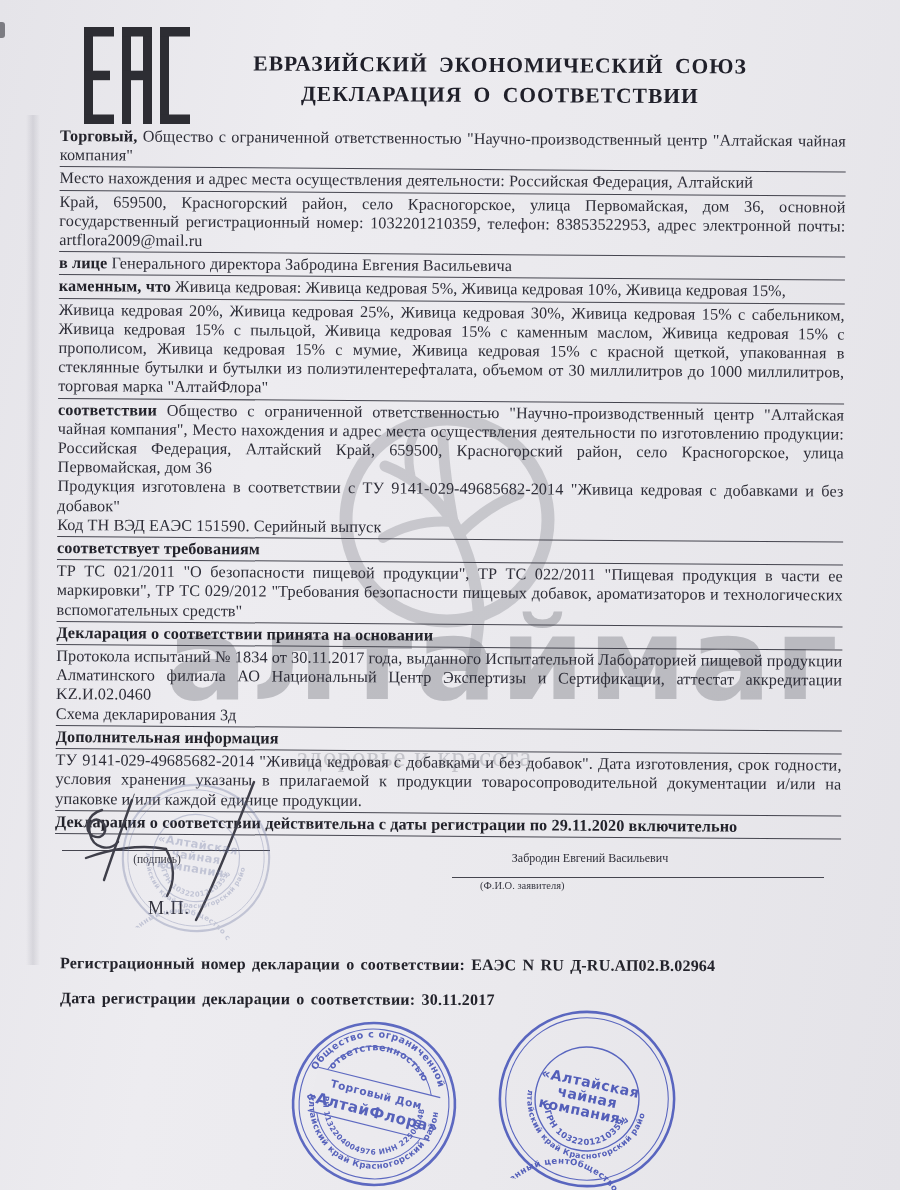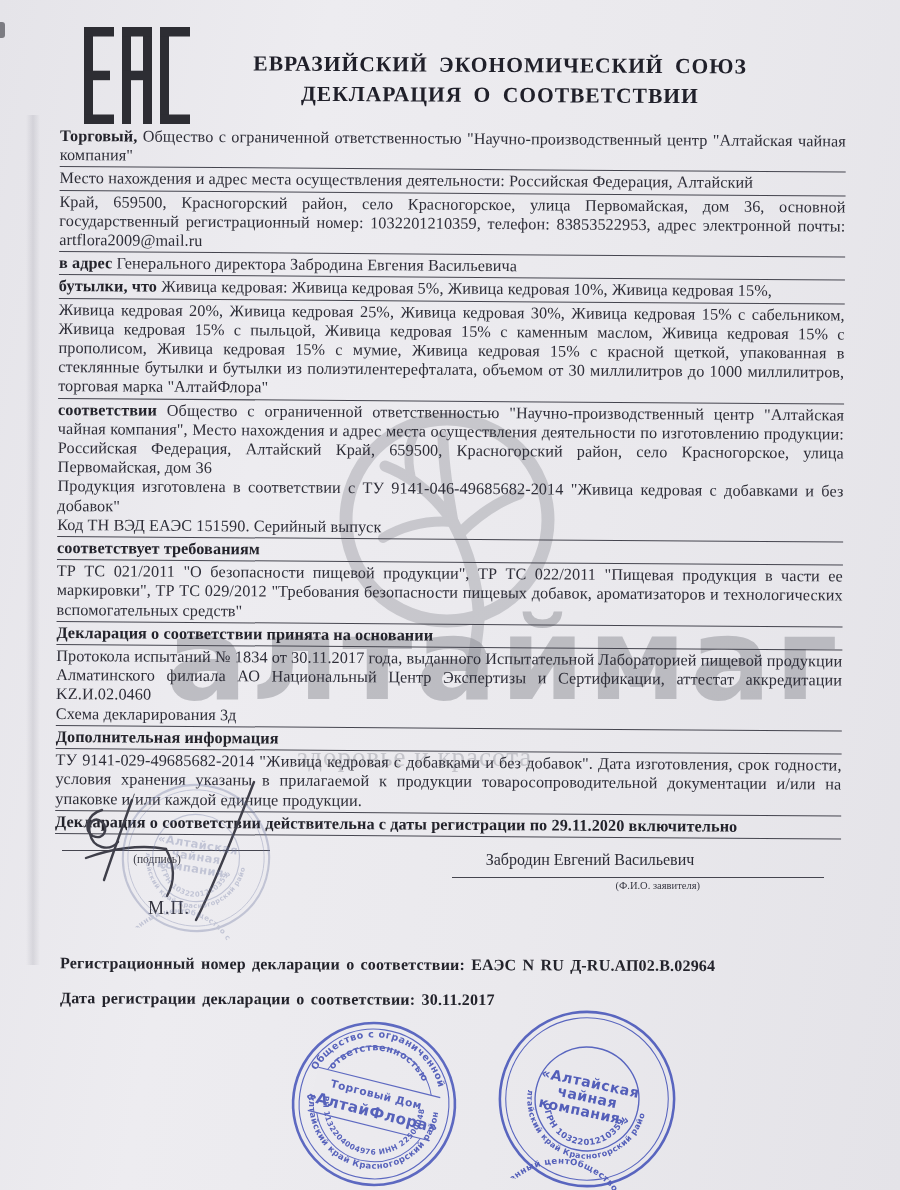--- a/index.html
+++ b/index.html
@@ -28,23 +28,23 @@
     letter-spacing:.1px;transform:rotate(.4deg);transform-origin:0 0}
   .p{margin:0}
   .j{text-align:justify}
   .r{border-bottom:1.5px solid #45454f;padding-bottom:1px;margin-bottom:2px}
   .doc b{color:#23232b}
 
   
   .sigline{position:absolute;left:62px;top:850px;width:208px;border-top:1.5px solid #45454f}
   .sigcap{position:absolute;left:112px;top:853px;width:90px;text-align:center;font-size:11.5px;color:#3a3a44}
   .mp{position:absolute;left:148px;top:898px;font-size:18px;letter-spacing:1px;color:#33333d}
-  .fioname{position:absolute;left:455px;top:851px;width:270px;text-align:center;font-size:16px;color:#2e2e38}
+  .fioname{position:absolute;left:455px;top:851px;width:270px;text-align:center;font-size:12px;color:#2e2e38}
   .fioline{position:absolute;left:452px;top:877px;width:372px;border-top:1.5px solid #45454f}
-  .fiocap{position:absolute;left:480px;top:880px;width:220px;text-align:right;font-size:10.5px;color:#3a3a44}
+  .fiocap{position:absolute;left:480px;top:880px;width:220px;text-align:left;font-size:10.5px;color:#3a3a44}
   .autograph{position:absolute;left:68px;top:770px}
 
   
   .reg{position:absolute;left:60px;width:800px;font-weight:bold;font-size:16px;letter-spacing:.2px;
     word-spacing:2px;color:#23232b;transform:rotate(.25deg)}
   .reg1{top:956px}.reg2{top:991px}
 
   
   .stamp{position:absolute}
   .stamp .s-ring{fill:none;stroke:#4a58bb}
@@ -97,25 +97,25 @@
 
   <div class="title">
     <div>ЕВРАЗИЙСКИЙ ЭКОНОМИЧЕСКИЙ СОЮЗ</div>
     <div>ДЕКЛАРАЦИЯ О СООТВЕТСТВИИ</div>
   </div>
 
   <div class="doc">
     <div class="p j r"><b>Торговый,</b> <span>Общество с ограниченной ответственностью "Научно-производственный центр "Алтайская чайная компания"</span></div>
     <div class="p j r"><span>Место нахождения и адрес места осуществления деятельности: Российская Федерация, Алтайский</span></div>
     <div class="p j r"><span>Край, 659500, Красногорский район, село Красногорское, улица Первомайская, дом 36, основной государственный регистрационный номер: 1032201210359, телефон: 83853522953, адрес электронной почты: artflora2009@mail.ru</span></div>
-    <div class="p r"><b>в адрес</b> <span>Генерального директора Забродина Евгения Васильевича</span></div>
-    <div class="p j r"><b>бутылки, что</b> <span>Живица кедровая: Живица кедровая 5%, Живица кедровая 10%, Живица кедровая 15%,</span></div>
+    <div class="p r"><b>в лице</b> <span>Генерального директора Забродина Евгения Васильевича</span></div>
+    <div class="p j r"><b>каменным, что</b> <span>Живица кедровая: Живица кедровая 5%, Живица кедровая 10%, Живица кедровая 15%,</span></div>
     <div class="p j r"><span>Живица кедровая 20%, Живица кедровая 25%, Живица кедровая 30%, Живица кедровая 15% с сабельником, Живица кедровая 15% с пыльцой, Живица кедровая 15% с каменным маслом, Живица кедровая 15% с прополисом, Живица кедровая 15% с мумие, Живица кедровая 15% с красной щеткой, упакованная в стеклянные бутылки и бутылки из полиэтилентерефталата, объемом от 30 миллилитров до 1000 миллилитров, торговая марка "АлтайФлора"</span></div>
     <div class="p j"><b>соответствии</b> <span>Общество с ограниченной ответственностью "Научно-производственный центр "Алтайская чайная компания", Место нахождения и адрес места осуществления деятельности по изготовлению продукции: Российская Федерация, Алтайский Край, 659500, Красногорский район, село Красногорское, улица Первомайская, дом 36</span></div>
-    <div class="p j"><span>Продукция изготовлена в соответствии с ТУ 9141-046-49685682-2014 "Живица кедровая с добавками и без добавок"</span></div>
+    <div class="p j"><span>Продукция изготовлена в соответствии с ТУ 9141-029-49685682-2014 "Живица кедровая с добавками и без добавок"</span></div>
     <div class="p r"><span>Код ТН ВЭД ЕАЭС 151590. Серийный выпуск</span></div>
     <div class="p r"><b>соответствует требованиям</b></div>
     <div class="p j r"><span>ТР ТС 021/2011 "О безопасности пищевой продукции", ТР ТС 022/2011 "Пищевая продукция в части ее маркировки", ТР ТС 029/2012 "Требования безопасности пищевых добавок, ароматизаторов и технологических вспомогательных средств"</span></div>
     <div class="p r"><b>Декларация о соответствии принята на основании</b></div>
     <div class="p j"><span>Протокола испытаний № 1834 от 30.11.2017 года, выданного Испытательной Лабораторией пищевой продукции Алматинского филиала АО Национальный Центр Экспертизы и Сертификации, аттестат аккредитации KZ.И.02.0460</span></div>
     <div class="p r"><span>Схема декларирования 3д</span></div>
     <div class="p r"><b>Дополнительная информация</b></div>
     <div class="p j r"><span>ТУ 9141-029-49685682-2014 "Живица кедровая с добавками и без добавок". Дата изготовления, срок годности, условия хранения указаны в прилагаемой к продукции товаросопроводительной документации и/или на упаковке и/или каждой единице продукции.</span></div>
     <div class="p r"><b>Декларация о соответствии действительна с даты регистрации по 29.11.2020 включительно</b></div>
   </div>

